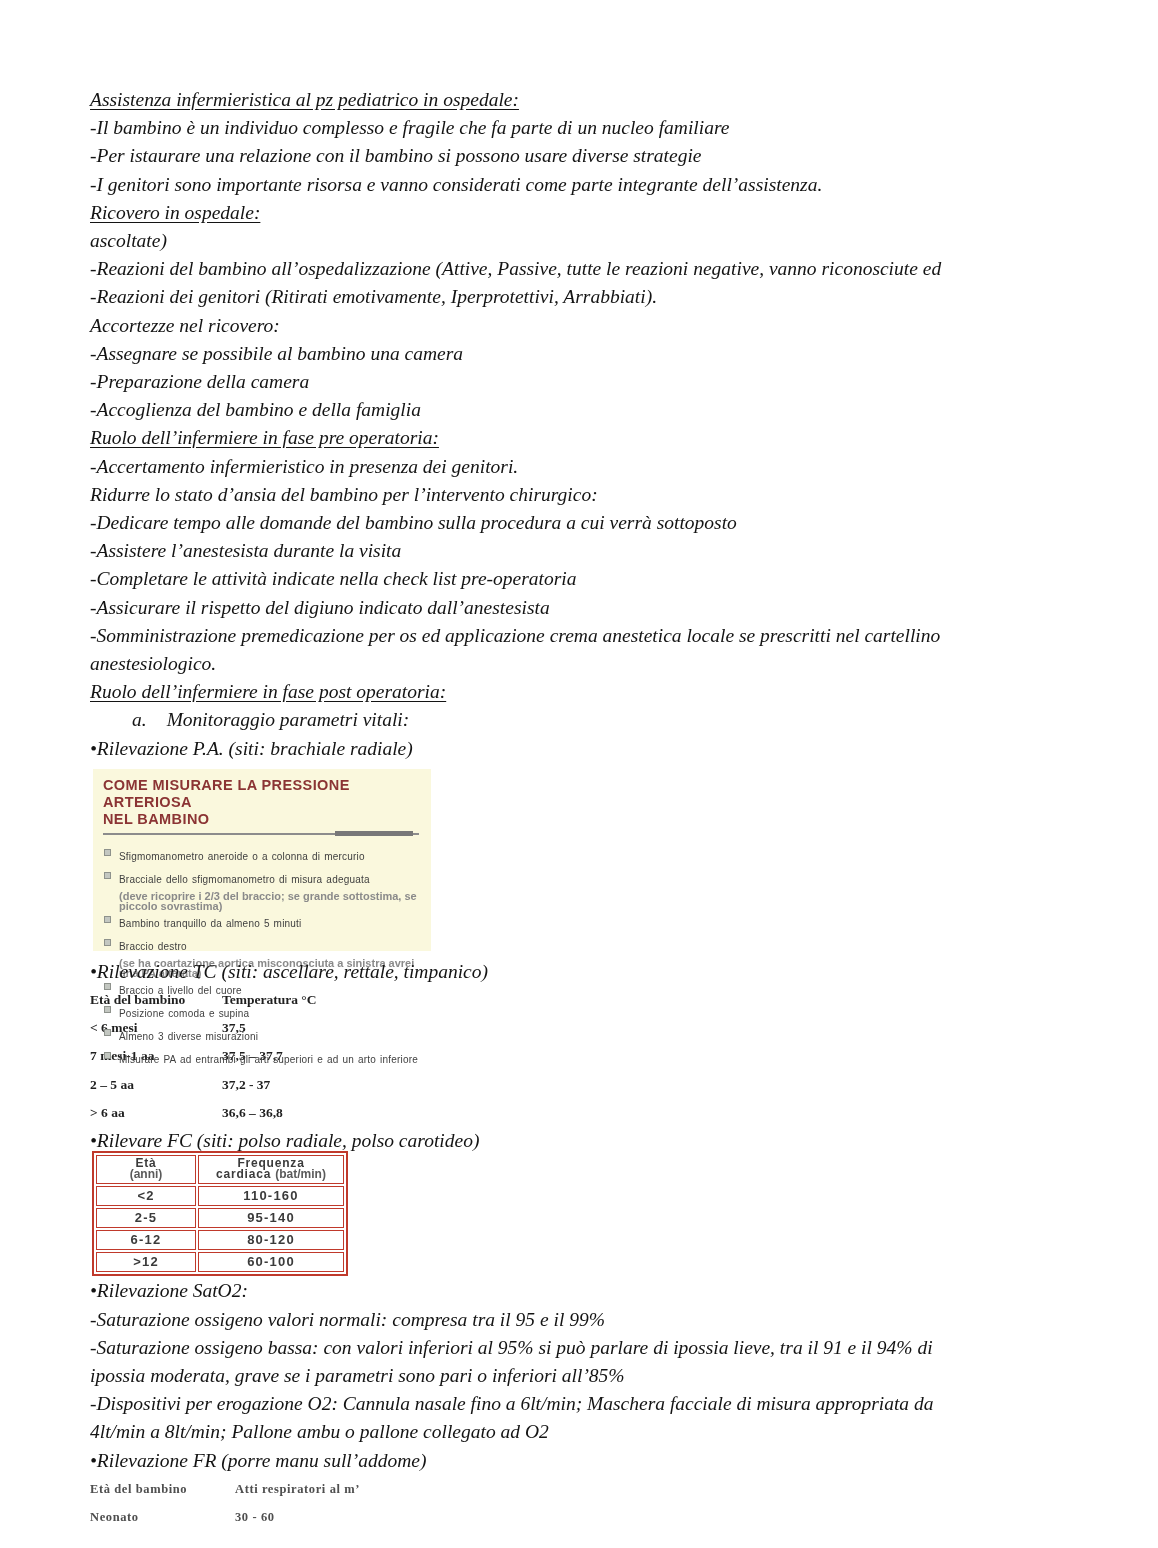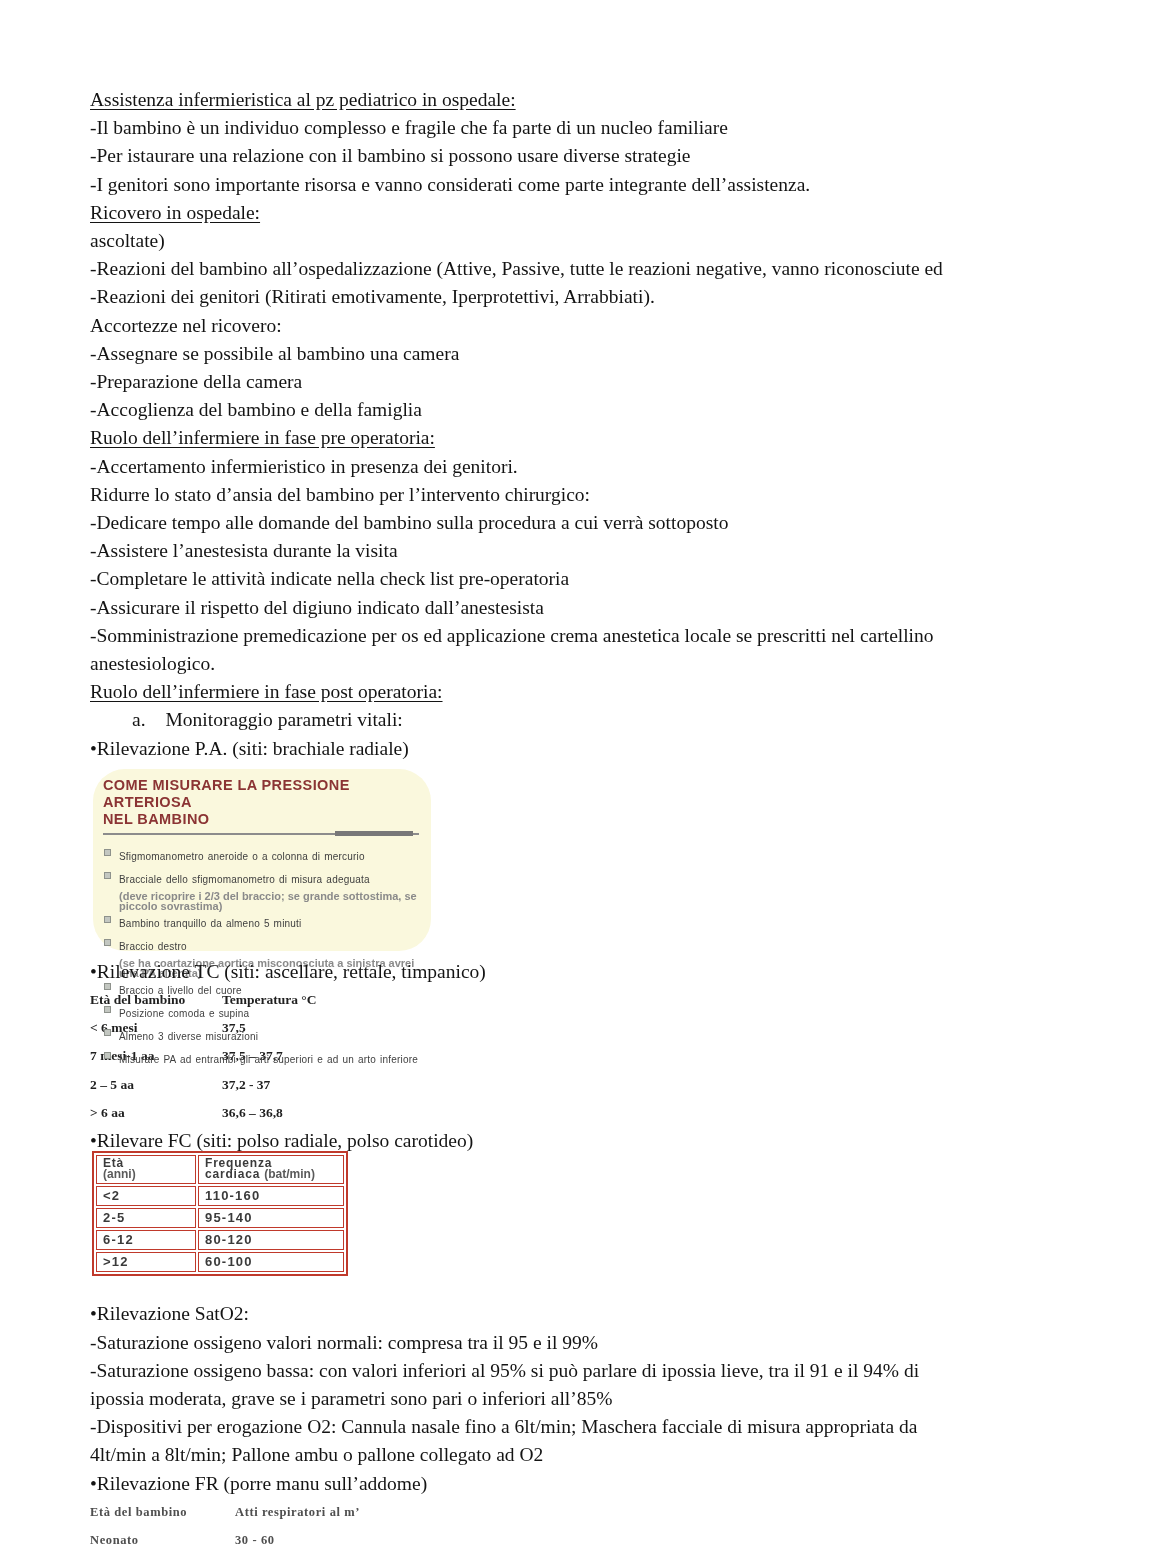--- a/index.html
+++ b/index.html
@@ -1,65 +1,64 @@
 <!DOCTYPE html>
 <html><head>
 <meta charset="utf-8">
 <style>
   html,body{margin:0;padding:0;}
   body{
     width:1158px;height:1548px;background:#ffffff;position:relative;overflow:hidden;
     font-family:"Liberation Serif", serif;color:#141414;
   }
   .doc{position:absolute;left:90px;top:86px;width:1020px;font-size:19.5px;line-height:28.2px;}
-  .ln{white-space:nowrap;}
+  .ln{white-space:nowrap;font-style:italic;}
   .u{text-decoration:underline;text-underline-offset:3px;}
   .a-marker{margin-left:42px;margin-right:20px;}
 
   
   .pa-box{
     margin:6px 4px 0 3px;width:338px;height:182px;box-sizing:border-box;
     background:#faf8dd;padding:8px 12px 0 10px;white-space:normal;
     font-family:"Liberation Sans", sans-serif;
-    border-radius:32px;
   }
   .pa-title{color:#8b3434;font-weight:bold;font-size:14.5px;line-height:17px;letter-spacing:0.4px;}
   .pa-rule{position:relative;margin:5px 0 6px;height:5px;border-top:2px solid #8c8c8c;}
   .pa-rule-thick{position:absolute;right:6px;top:-4px;width:78px;height:5px;background:#787878;}
   .pa-item{position:relative;padding-left:16px;margin-bottom:2px;
     font-size:10px;line-height:21px;font-weight:normal;color:#3f3f3f;
     letter-spacing:0.2px;word-spacing:1px;}
   .sq{position:absolute;left:1px;top:3px;width:5px;height:5px;background:#c3c7c1;border:1px solid #8e928c;}
   .pa-note{padding-left:16px;margin:-1px 0 2px;font-size:11px;line-height:10px;color:#8a8a8a;
     font-weight:bold;}
 
   
   .tc-table{border-collapse:collapse;margin:0;font-family:"Liberation Serif", serif;
     font-size:13.5px;font-weight:bold;color:#1f1f1f;}
   .tc-table td,.tc-table th{padding:0;height:18px;text-align:left;vertical-align:middle;font-weight:bold;}
   .tc-table td:first-child,.tc-table th:first-child{width:132px;}
 
   
   .fc-table{margin:-4px 0 0 2px;border:2px solid #c0392b;border-collapse:separate;border-spacing:2px;
     background:#ffffff;font-family:"Liberation Sans", sans-serif;font-weight:bold;color:#3b3b3b;}
-  .fc-table th,.fc-table td{border:1.5px solid #c0392b;text-align:left;}
+  .fc-table th,.fc-table td{border:1.5px solid #c0392b;text-align:center;}
   .fc-table th{font-size:12px;line-height:11px;padding:2px 6px 3px;letter-spacing:0.8px;}
   .fc-table td{font-size:13px;line-height:13px;padding:2px 6px 3px;letter-spacing:1.2px;}
   .fc-table .c1{width:86px;}
   .fc-table .c2{width:132px;}
   .unit{font-size:12px;letter-spacing:0;color:#5a5a5a;}
 
   
   .fr-table{border-collapse:collapse;margin-top:0;font-family:"Liberation Serif", serif;
     font-size:12.5px;font-weight:bold;color:#4f4f4f;letter-spacing:0.6px;}
   .fr-table td,.fr-table th{padding:0;height:15px;text-align:left;vertical-align:middle;font-weight:bold;}
   .fr-table td:first-child,.fr-table th:first-child{width:145px;}
 
   .mt7{margin-top:7px;}
-  .mt9{margin-top:24px;}
+  .mt9{margin-top:1px;}
 </style>
 </head>
 <body>
 
 <div class="doc">
   <div class="ln u">Assistenza infermieristica al pz pediatrico in ospedale:</div>
   <div class="ln">-Il bambino è un individuo complesso e fragile che fa parte di un nucleo familiare</div>
   <div class="ln">-Per istaurare una relazione con il bambino si possono usare diverse strategie</div>
   <div class="ln">-I genitori sono importante risorsa e vanno considerati come parte integrante dell’assistenza.</div>
   <div class="ln u">Ricovero in ospedale:</div>

